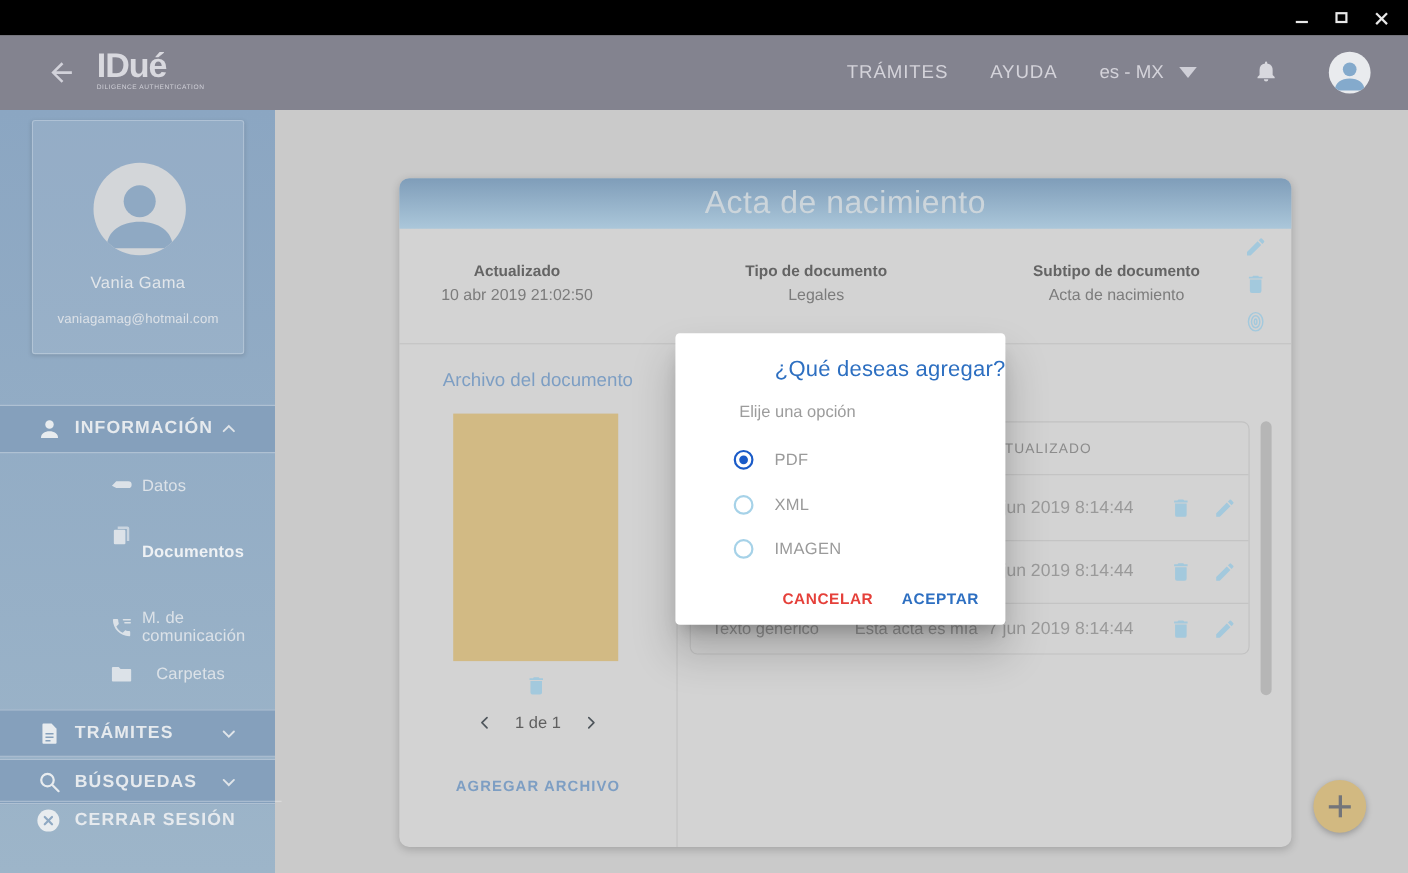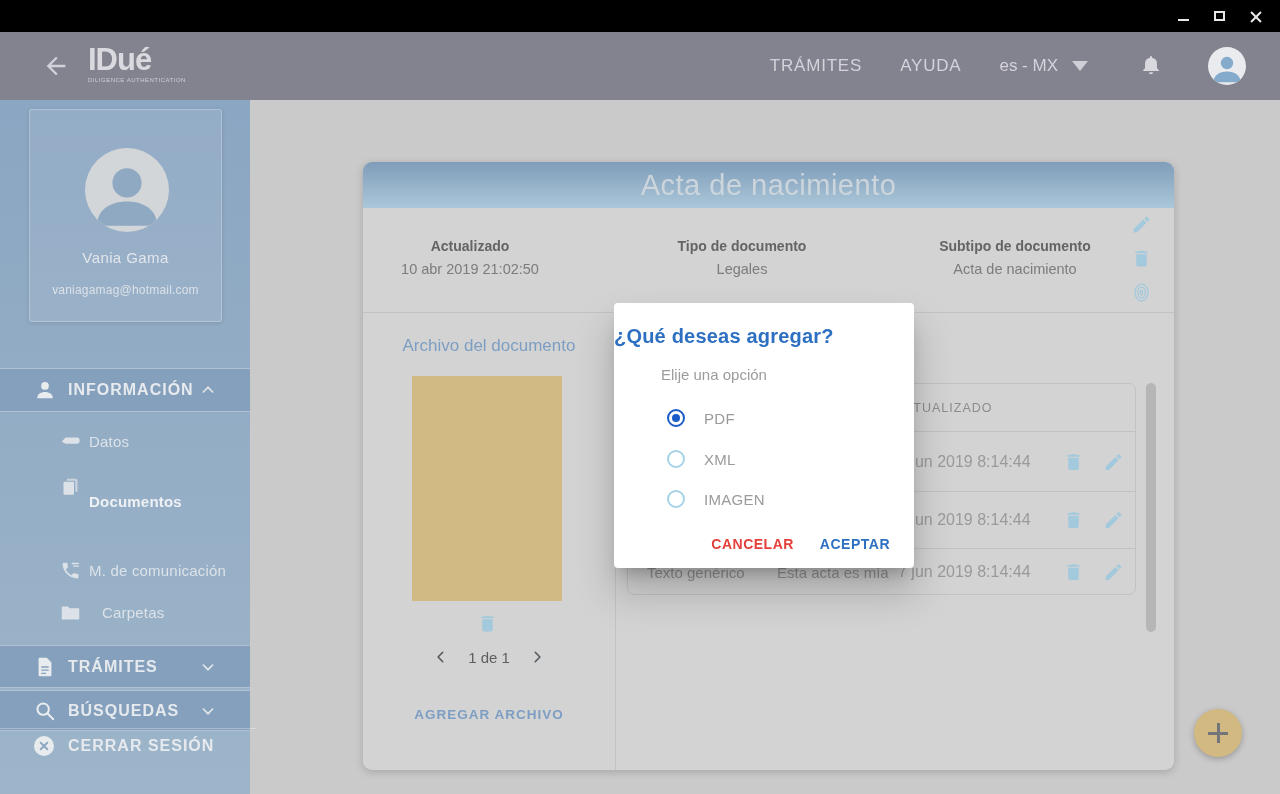--- a/index.html
+++ b/index.html
@@ -41,21 +41,21 @@
   .profile-email { position:absolute; left:0; width:100%; top:173px; font-size:12px; color:#dce1e7; letter-spacing:.2px; }
 
   .side-band { position:absolute; left:0; width:250px; background:var(--sidebar-band,#85a0bc); border-top:1px solid rgba(255,255,255,.35); border-bottom:1px solid rgba(255,255,255,.35); display:flex; align-items:center; cursor:pointer; }
   .band-info { top:268px; height:44px; }
   .band-tramites { top:545px; height:43px; }
   .band-busquedas { top:590px; height:41px; }
   .band-icon { width:22px; height:22px; margin-left:34px; color:#e8ecef; flex:none; }
   .band-label { font-size:16px; font-weight:bold; letter-spacing:1px; color:var(--sidebar-text,#e6eaee); margin-left:12px; }
   .band-chevron { margin-left:auto; margin-right:34px; width:16px; height:16px; color:#dfe4e9; }
 
-  .side-item { position:absolute; left:0; width:250px; height:32px; display:flex; align-items:center; cursor:pointer; }
+  .side-item { position:absolute; left:0; width:250px; height:32px; display:flex; align-items:center; cursor:pointer;padding-left:40px; }
   .side-item .item-icon { width:21px; height:21px; margin-left:60px; color:#dce2e8; flex:none; }
   .side-item .item-label { font-size:15px; color:#dce2e8; margin-left:8px; letter-spacing:.2px; }
   .side-item.active .item-label { font-weight:bold; color:#eef1f4;margin-top:31px; }
   .item-datos{top:325px;} .item-documentos{top:370px;} .item-domicilios{top:411px;} .item-comunicacion{top:454px;} .item-carpetas{top:496px;gap:13px;}
 
   .logout-row { position:absolute; left:0; top:628px; width:256px; height:34px; display:flex; align-items:center; cursor:pointer; border-top:1px solid rgba(255,255,255,.3); }
   .logout-row .band-icon { margin-left:32px; width:24px; height:24px; }
   .logout-row .band-label { letter-spacing:1px; }
 
   
@@ -98,22 +98,22 @@
   .vt-scrollbar { position:absolute; left:783px; top:221px; width:10px; height:249px; border-radius:5px; background:#b6b6b6; }
 
   
   .fab { position:absolute; left:1194px; top:709px; width:48px; height:48px; border-radius:50%; background:var(--fab-tan,#d2b981); box-shadow:0 2px 6px rgba(0,0,0,.25); display:flex; align-items:center; justify-content:center; cursor:pointer; z-index:6; }
   .plus-glyph { position:relative; width:20px; height:20px; }
   .plus-glyph::before { content:""; position:absolute; left:0; top:8.5px; width:20px; height:3px; background:#73757a; }
   .plus-glyph::after { content:""; position:absolute; left:8.5px; top:0; width:3px; height:20px; background:#73757a; }
 
   
   .modal { position:absolute; left:614px; top:303px; width:300px; height:265px; background:#fff; border-radius:4px; box-shadow:0 11px 15px -7px rgba(0,0,0,.25), 0 24px 38px 3px rgba(0,0,0,.18); z-index:100; }
-  .modal-title { position:absolute; left:0; top:22px; width:100%; text-align:left; font-size:20px; font-weight:bold; color:var(--modal-blue,#2d6fc1); letter-spacing:.2px; }
-  .modal-subtitle { position:absolute; left:47px; top:63px; font-size:15px; color:#9c9c9c; }
+  .modal-title { position:absolute; left:0; top:22px; width:100%; text-align:right; font-size:20px; font-weight:normal; color:var(--modal-blue,#2d6fc1); letter-spacing:.2px; }
+  .modal-subtitle { position:absolute; left:58px; top:63px; font-size:15px; color:#9c9c9c; }
   .modal-option { position:absolute; left:53px; width:220px; height:30px; display:flex; align-items:center; cursor:pointer; }
   .opt-1 { top:100px; } .opt-2 { top:141px; } .opt-3 { top:181px; }
   .radio { width:18px; height:18px; border-radius:50%; border:2px solid var(--radio-unselected,#a6d2e8); flex:none; position:relative; }
   .radio.selected { border-color:var(--radio-selected,#1a5bc8); }
   .radio.selected::after { content:""; position:absolute; left:3px; top:3px; width:8px; height:8px; border-radius:50%; background:var(--radio-selected,#1a5bc8); }
   .opt-label { font-size:15px; color:#9a9a9a; margin-left:19px; letter-spacing:.3px; }
   .modal-actions { position:absolute; right:24px; bottom:16px; display:flex; gap:26px; }
   .dlg-btn { font-size:14px; font-weight:bold; letter-spacing:.5px; cursor:pointer; background:none; border:none; font-family:inherit; }
   .btn-cancel { color:var(--cancel-red,#e5403a); }
   .btn-accept { color:var(--modal-blue,#2d6fc1); }

